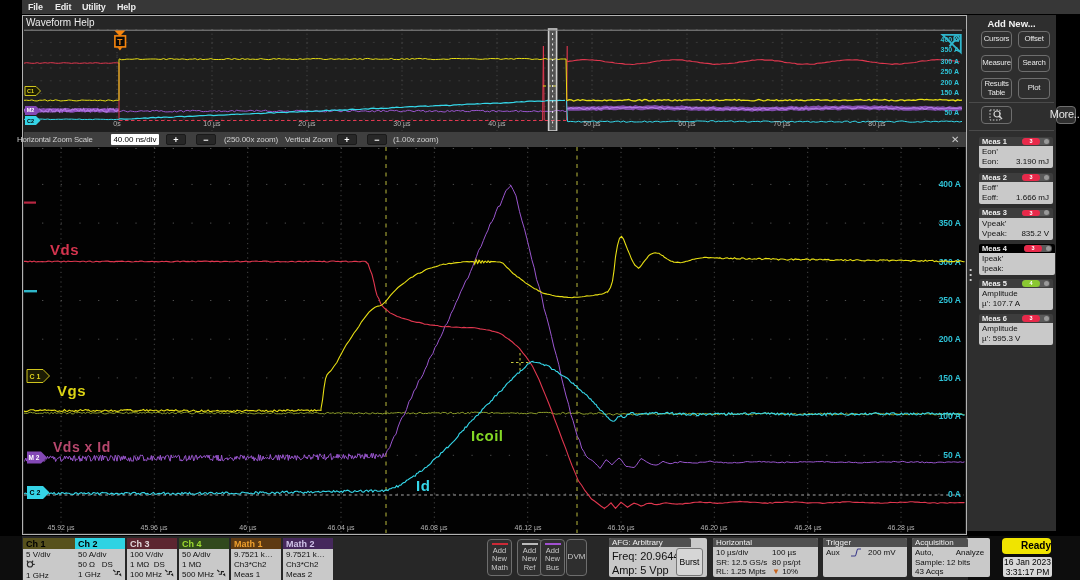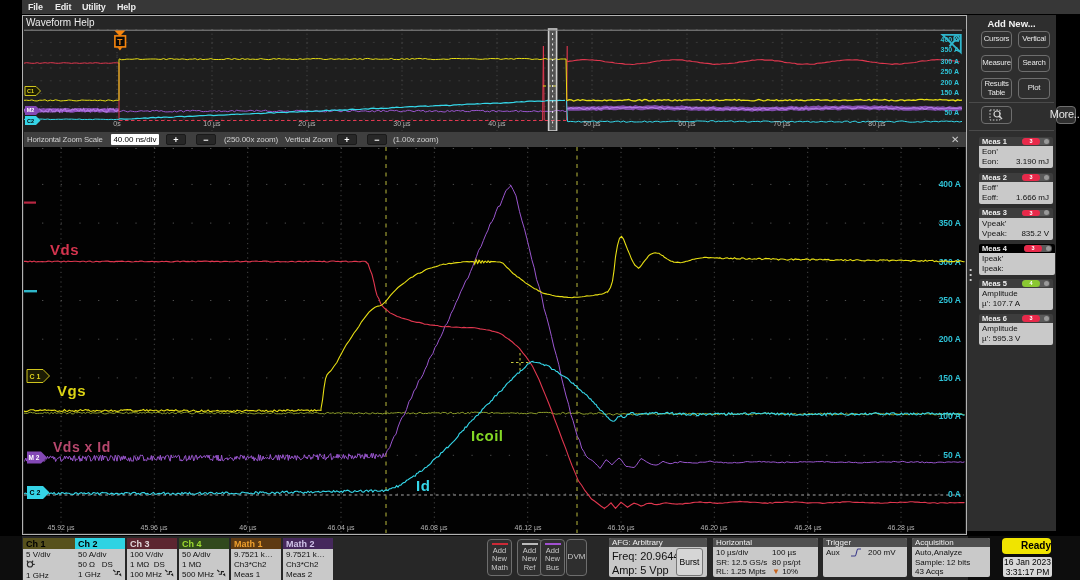--- a/index.html
+++ b/index.html
@@ -15,21 +15,21 @@
 <div style="position:absolute;left:22px;top:0;width:1058px;height:14px;background:#373737"></div>
 <div style="position:absolute;left:28px;top:2px;font-size:9px;font-weight:bold;color:#ececec;letter-spacing:-0.2px">File</div>
 <div style="position:absolute;left:55px;top:2px;font-size:9px;font-weight:bold;color:#ececec;letter-spacing:-0.2px">Edit</div>
 <div style="position:absolute;left:82px;top:2px;font-size:9px;font-weight:bold;color:#ececec;letter-spacing:-0.2px">Utility</div>
 <div style="position:absolute;left:117px;top:2px;font-size:9px;font-weight:bold;color:#ececec;letter-spacing:-0.2px">Help</div>
 <div style="position:absolute;left:22px;top:14.5px;width:945px;height:520px;border:1.5px solid #b2b2b2;background:#1f1f1f"></div>
 <div style="position:absolute;left:23.5px;top:16px;width:942px;height:13px;background:#262626"></div>
 <div style="position:absolute;left:26px;top:17px;font-size:10px;color:#ececec">Waveform Help</div>
 <div style="position:absolute;left:24px;top:29px;width:938px;height:102px;background:#1e1e1e;background-image:radial-gradient(#383838 0.7px, transparent 0.8px);background-size:9.5px 12.8px;background-position:3px 7px"></div>
 <div style="position:absolute;left:23.5px;top:131.5px;width:942px;height:15.5px;background:#3f3f3f"></div>
-<div style="position:absolute;left:27px;top:135px;font-size:7.8px;color:#d0d0d0;letter-spacing:-0.15px">Horizontal Zoom Scale</div>
+<div style="position:absolute;left:17px;top:135px;font-size:7.8px;color:#d0d0d0;letter-spacing:-0.15px">Horizontal Zoom Scale</div>
 <div style="position:absolute;left:111px;top:133.5px;width:48px;height:11px;background:#fff;border-radius:1px;font-size:8px;color:#000;text-align:center;line-height:11px">40.00 ns/div</div>
 <div style="position:absolute;left:166px;top:133.5px;width:20px;height:11px;background:#272727;border:1px solid #1a1a1a;border-radius:2px;color:#fff;font-size:9px;font-weight:bold;text-align:center;line-height:10px">+</div>
 <div style="position:absolute;left:196px;top:133.5px;width:20px;height:11px;background:#272727;border:1px solid #1a1a1a;border-radius:2px;color:#fff;font-size:9px;font-weight:bold;text-align:center;line-height:10px">−</div>
 <div style="position:absolute;left:337px;top:133.5px;width:20px;height:11px;background:#272727;border:1px solid #1a1a1a;border-radius:2px;color:#fff;font-size:9px;font-weight:bold;text-align:center;line-height:10px">+</div>
 <div style="position:absolute;left:367px;top:133.5px;width:20px;height:11px;background:#272727;border:1px solid #1a1a1a;border-radius:2px;color:#fff;font-size:9px;font-weight:bold;text-align:center;line-height:10px">−</div>
 <div style="position:absolute;left:224px;top:135px;font-size:8px;color:#d0d0d0;letter-spacing:-0.1px">(250.00x zoom)</div>
 <div style="position:absolute;left:285px;top:135px;font-size:8px;color:#d0d0d0;letter-spacing:-0.1px">Vertical Zoom</div>
 <div style="position:absolute;left:393px;top:135px;font-size:8px;color:#d0d0d0;letter-spacing:-0.1px">(1.00x zoom)</div>
 <div style="position:absolute;left:951px;top:134px;font-size:10px;color:#cccccc">✕</div>
 <div style="position:absolute;left:24px;top:147px;width:940.5px;height:386px;background:#020202"></div>
@@ -172,21 +172,21 @@
       <polygon points="27,486.0 43,486.0 49.5,492.5 43,499.0 27,499.0" fill="#35d3e6"></polygon>
       <text x="35.0" y="495.0" text-anchor="middle" font-size="7" font-weight="bold" fill="#000">C 2</text>
       <rect x="24" y="290" width="13" height="2.4" fill="#2fb6c9"></rect>
       <rect x="24" y="201.5" width="12" height="2.2" fill="#b92742"></rect>
     </g>
   </svg>
 <div style="position:absolute;left:967px;top:14.5px;width:89px;height:516px;background:#2e2e2e"></div>
 <div style="position:absolute;left:968.6px;top:267px;width:4px;height:16px;color:#d2d2d2;font-size:8px;line-height:5px;text-align:center">•<br>•<br>•</div>
 <div style="position:absolute;left:967px;top:18px;width:89px;text-align:center;font-size:9.5px;font-weight:bold;color:#f2f2f2">Add New...</div>
 <div class="btn" style="left:981px;top:30.5px;width:31px;height:17px;font-size:7.8px;letter-spacing:-0.25px">Cursors</div>
-<div class="btn" style="left:1018px;top:30.5px;width:32px;height:17px;font-size:7.8px;letter-spacing:-0.25px">Vertical</div>
+<div class="btn" style="left:1018px;top:30.5px;width:32px;height:17px;font-size:7.8px;letter-spacing:-0.25px">Offset</div>
 <div class="btn" style="left:981px;top:54.5px;width:31px;height:17px;font-size:7.8px;letter-spacing:-0.25px">Measure</div>
 <div class="btn" style="left:1018px;top:54.5px;width:32px;height:17px;font-size:7.8px;letter-spacing:-0.25px">Search</div>
 <div class="btn" style="left:981px;top:78px;width:31px;height:21px;font-size:7.8px;letter-spacing:-0.25px">Results<br>Table</div>
 <div class="btn" style="left:1018px;top:78px;width:32px;height:21px;font-size:7.8px;letter-spacing:-0.25px">Plot</div>
 <div class="btn" style="left:1056px;top:105.5px;width:20px;height:18px;font-size:11px;letter-spacing:-0.25px">More...</div>
 <div class="btn" style="left:981px;top:105.5px;width:31px;height:18px">
     <svg width="16" height="14" viewBox="0 0 16 14">
       <rect x="1" y="2" width="10" height="10" fill="none" stroke="#cfcfcf" stroke-width="1" stroke-dasharray="1.6 1.6"></rect>
       <circle cx="8" cy="6" r="3" fill="none" stroke="#cfcfcf" stroke-width="1.2"></circle>
       <line x1="10" y1="8" x2="13" y2="11" stroke="#cfcfcf" stroke-width="1.4"></line>
@@ -277,30 +277,30 @@
   </div>
 <div class="abs" style="left:283px;top:537.5px;width:50px">
     <div class="badge-h" style="background:#45285c;color:#cfc3e8">Math 2</div>
     <div class="badge-b" style="position:relative">9.7521 k…<br>Ch3*Ch2<br>Meas 2</div>
   </div>
 <div class="btn" style="left:487px;top:539px;width:25px;height:37px;font-size:7.5px;color:#c9c9c9;flex-direction:column"><div style="width:16px;height:2px;background:#cc2936;margin-bottom:2px"></div>Add<br>New<br>Math</div>
 <div class="btn" style="left:517px;top:539px;width:25px;height:37px;font-size:7.5px;color:#c9c9c9;flex-direction:column"><div style="width:16px;height:2px;background:#bbbbbb;margin-bottom:2px"></div>Add<br>New<br>Ref</div>
 <div class="btn" style="left:540px;top:539px;width:25px;height:37px;font-size:7.5px;color:#c9c9c9;flex-direction:column"><div style="width:16px;height:2px;background:#a050d0;margin-bottom:2px"></div>Add<br>New<br>Bus</div>
 <div class="btn" style="left:566px;top:539px;width:21px;height:37px;font-size:8px;color:#c9c9c9">DVM</div>
 <div style="position:absolute;left:609px;top:538px;width:98px;height:39px;background:#c9c9c9;border-radius:2px"></div>
-<div style="position:absolute;left:609px;top:538px;width:98px;height:9px;background:#4f4f4f;color:#f0f0f0;font-size:8px;padding:0 0 0 3px;border-radius:2px 2px 0 0">AFG: Arbitrary</div>
+<div style="position:absolute;left:609px;top:538px;width:82px;height:9px;background:#4f4f4f;color:#f0f0f0;font-size:8px;padding:0 0 0 3px;border-radius:2px 2px 0 0">AFG: Arbitrary</div>
 <div style="position:absolute;left:612px;top:548.5px;font-size:11px;color:#111;line-height:14px;letter-spacing:-0.1px">Freq: 20.9644 kHz<br>Amp: 5 Vpp<br>Offset: 2.5 V</div>
 <div style="position:absolute;left:676px;top:547.5px;width:27px;height:28px;background:#d6d6d6;border:1px solid #777;border-radius:3px;font-size:8.5px;color:#000;text-align:center;line-height:26px">Burst</div>
 <div style="position:absolute;left:713px;top:538px;width:105px;height:39px;background:#c9c9c9;border-radius:2px"></div>
 <div style="position:absolute;left:713px;top:538px;width:105px;height:9px;background:#4f4f4f;color:#f0f0f0;font-size:8px;padding:0 0 0 3px;border-radius:2px 2px 0 0">Horizontal</div>
 <div style="position:absolute;left:716px;top:548px;font-size:8px;color:#111;line-height:9.7px">10 µs/div<br>SR: 12.5 GS/s<br>RL: 1.25 Mpts</div>
 <div style="position:absolute;left:772px;top:548px;font-size:8px;color:#111;line-height:9.7px">100 µs<br>80 ps/pt<br><span style="color:#c8641e">▼</span> 10%</div>
 <div style="position:absolute;left:823px;top:538px;width:84px;height:39px;background:#c9c9c9;border-radius:2px"></div>
 <div style="position:absolute;left:823px;top:538px;width:84px;height:9px;background:#4f4f4f;color:#f0f0f0;font-size:8px;padding:0 0 0 3px;border-radius:2px 2px 0 0">Trigger</div>
 <div style="position:absolute;left:826px;top:548px;font-size:8px;color:#111">Aux</div>
 <svg style="position:absolute;left:850px;top:548px" width="12" height="9" viewBox="0 0 12 9">
     <path d="M1,8 L5,8 C6.5,8 6.5,1 8,1 L11,1" fill="none" stroke="#3a3a8a" stroke-width="1.1"></path>
   </svg>
 <div style="position:absolute;left:868px;top:548px;font-size:8px;color:#111">200 mV</div>
 <div style="position:absolute;left:912px;top:538px;width:78px;height:39px;background:#c9c9c9;border-radius:2px"></div>
-<div style="position:absolute;left:912px;top:538px;width:78px;height:9px;background:#4f4f4f;color:#f0f0f0;font-size:8px;padding:0 0 0 3px;border-radius:2px 2px 0 0">Acquisition</div>
-<div style="position:absolute;left:915px;top:548px;font-size:8px;color:#111;line-height:9.7px">Auto,<span style="">Analyze</span><br>Sample: 12 bits<br>43 Acqs</div>
+<div style="position:absolute;left:912px;top:538px;width:56px;height:9px;background:#4f4f4f;color:#f0f0f0;font-size:8px;padding:0 0 0 3px;border-radius:2px 2px 0 0">Acquisition</div>
+<div style="position:absolute;left:915px;top:548px;font-size:8px;color:#111;line-height:9.7px">Auto,<span style="margin-left:22px">Analyze</span><br>Sample: 12 bits<br>43 Acqs</div>
 <div style="position:absolute;left:1002px;top:537.5px;width:49px;height:16px;background:#f0e400;border-radius:4px;color:#000;font-weight:bold;font-size:10px;text-align:right;line-height:16px">Ready</div>
 <div style="position:absolute;left:1003px;top:557px;width:49px;height:20px;background:#d8d8d8;border-radius:2px;color:#000;font-size:8.5px;text-align:center;line-height:9.8px;padding-top:1px">16 Jan 2023<br>3:31:17 PM</div>
 </body></html>

